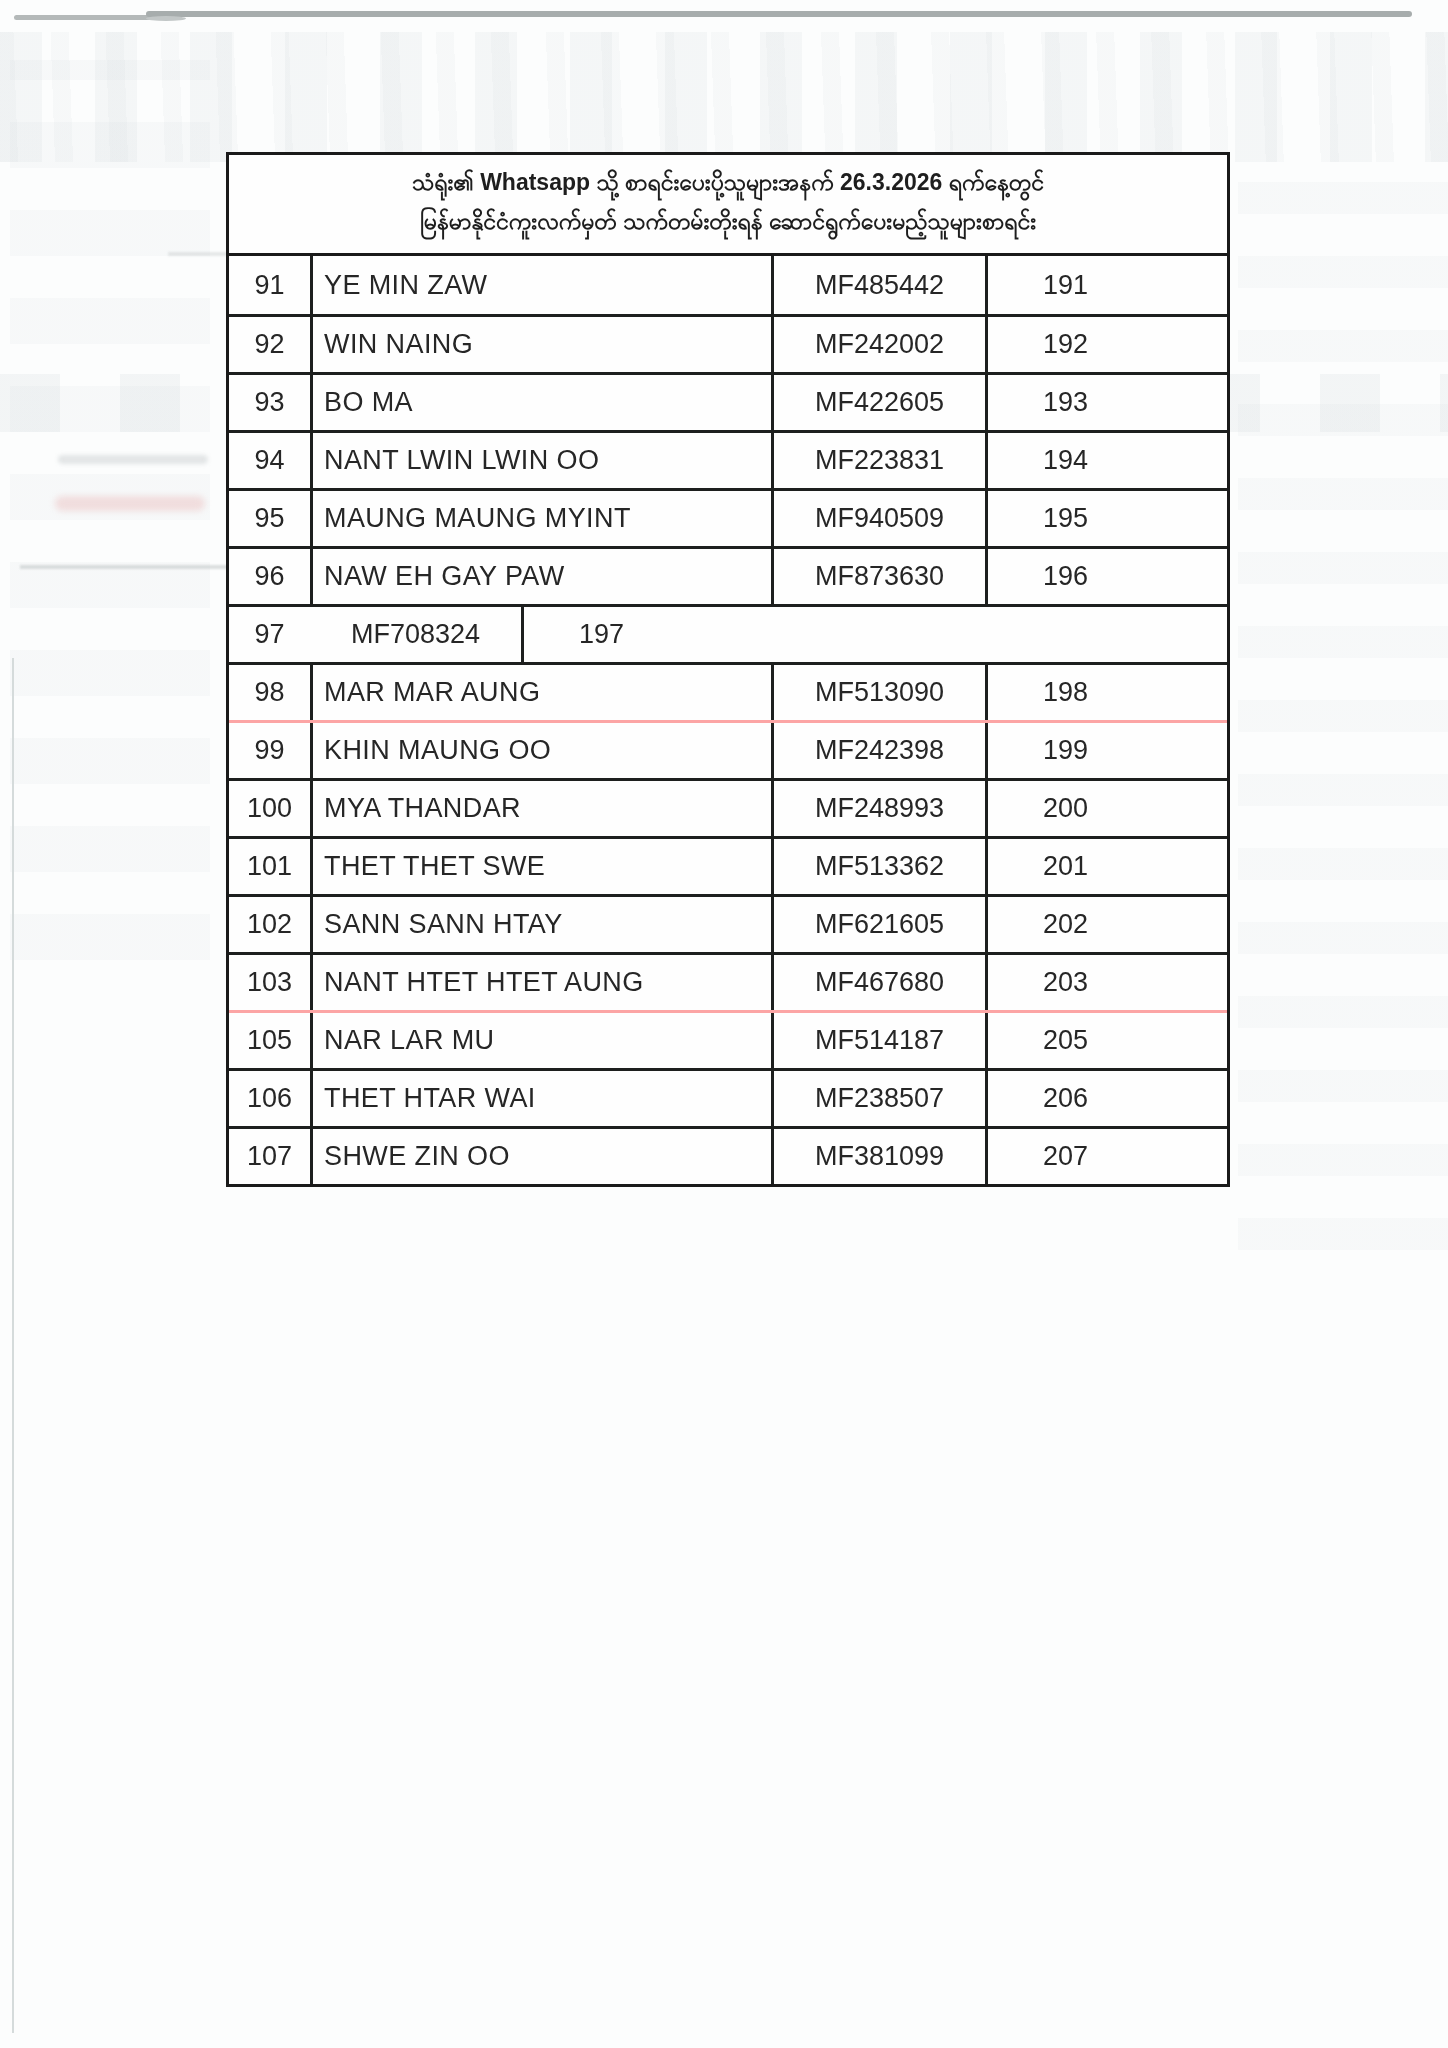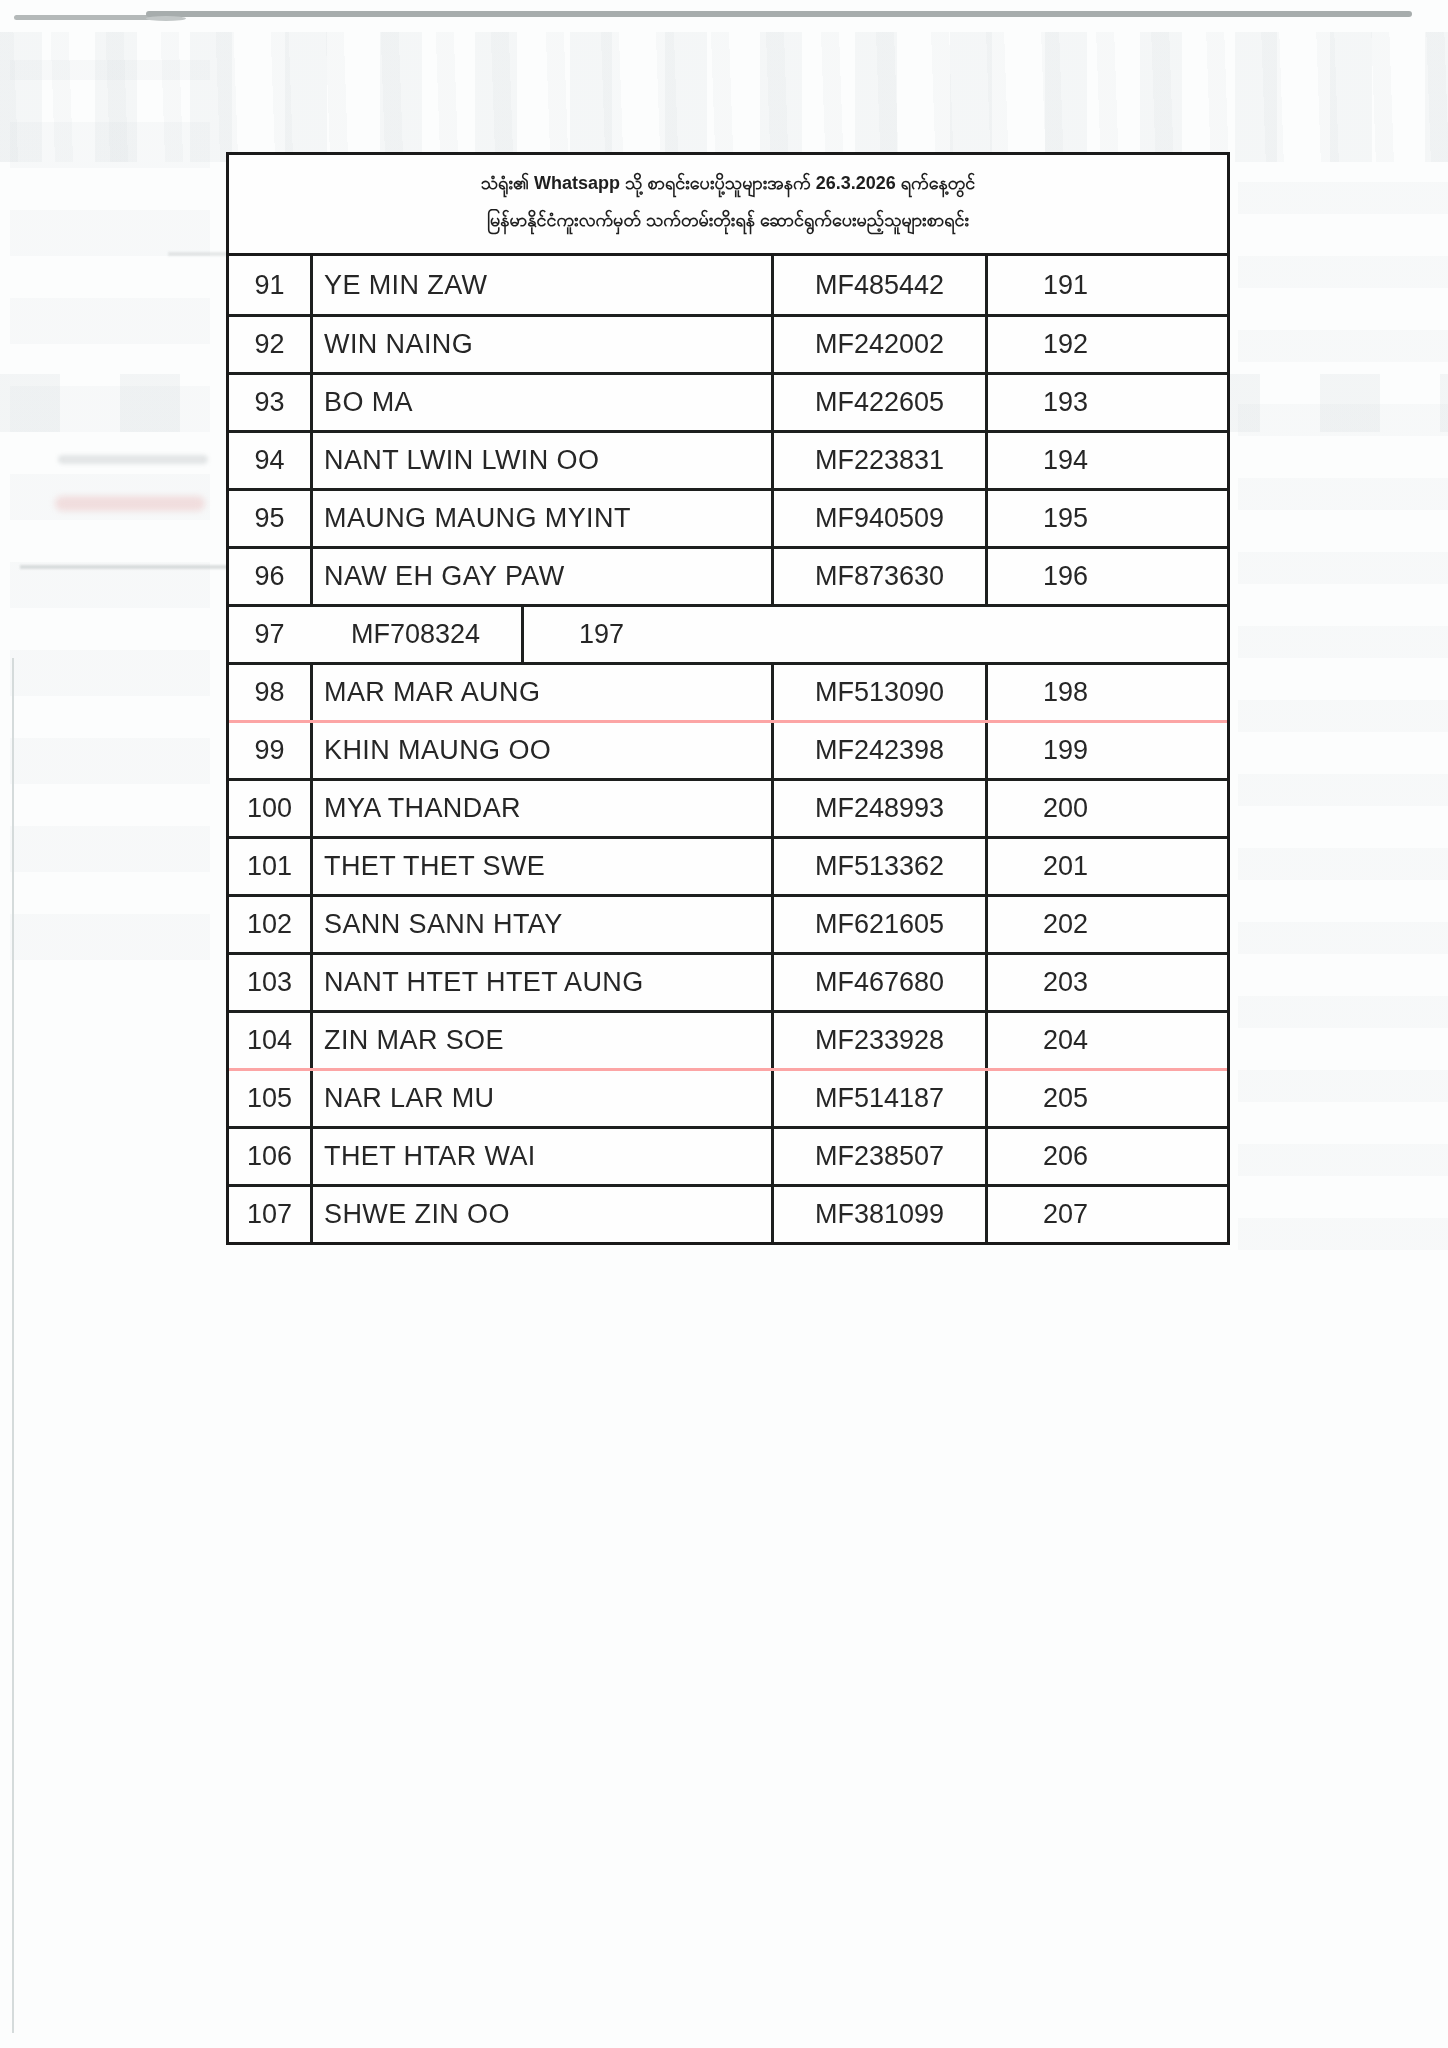--- a/index.html
+++ b/index.html
@@ -58,21 +58,21 @@
   .thead {
     height: 101px;
     box-sizing: border-box;
     border-bottom: 3px solid #1a1a1a;
     display: flex;
     flex-direction: column;
     justify-content: space-evenly;
     align-items: center;
     padding: 2px 0 6px 0;
     font-weight: bold;
-    font-size: 18px;
+    font-size: 23px;
     line-height: 1.15;
     color: #1e1e1e;
   }
   .trow {
     display: flex;
     height: 58px;
     box-sizing: border-box;
     font-size: 27px;
   }
   .trow + .trow { border-top: 3px solid #1d1f1e; }
@@ -215,26 +215,20 @@
           <div class="c-sn">202</div>
         </div>
 
         <div class="trow">
           <div class="c-no">103</div>
           <div class="c-name">NANT HTET HTET AUNG</div>
           <div class="c-pp">MF467680</div>
           <div class="c-sn">203</div>
         </div>
 
-        <div class="trow">
-          <div class="c-no">104</div>
-          <div class="c-name">ZIN MAR SOE</div>
-          <div class="c-pp">MF233928</div>
-          <div class="c-sn">204</div>
-        </div>
 
         <div class="trow green-top">
           <div class="c-no">105</div>
           <div class="c-name">NAR LAR MU</div>
           <div class="c-pp">MF514187</div>
           <div class="c-sn">205</div>
         </div>
 
         <div class="trow">
           <div class="c-no">106</div>

